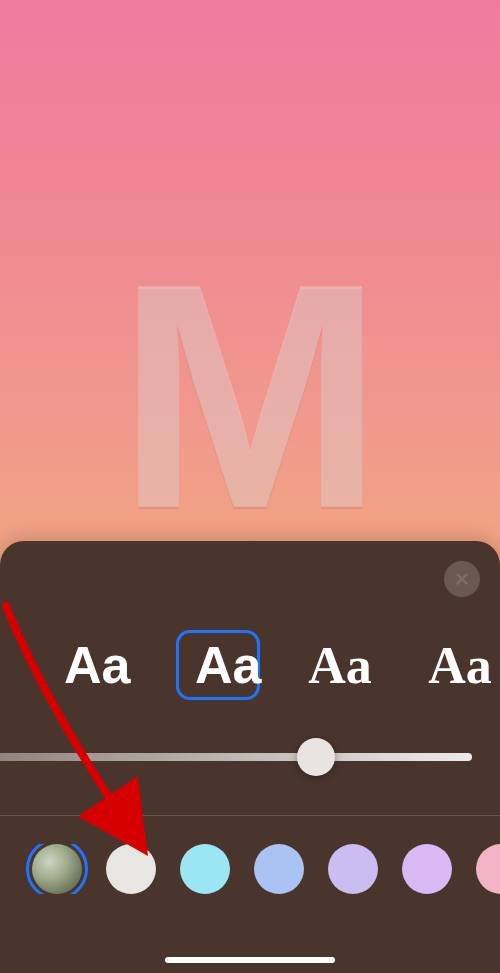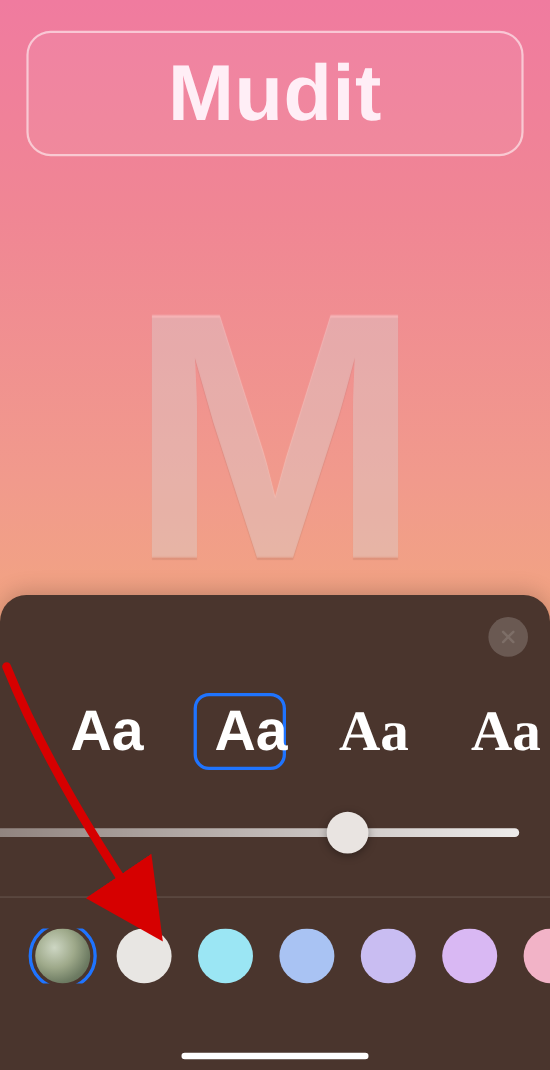--- a/index.html
+++ b/index.html
@@ -167,23 +167,20 @@
     .anno-arrow {
       position: absolute;
       pointer-events: none;
     }
   </style>
 </head>
 <body>
 
 <div class="screen">
 
-  <div class="name-box">
-    <span>Mudit</span>
-  </div>
 
   <div class="monogram">M</div>
 
   <div class="sheet">
     <div class="sheet-header">
       <div class="close-btn">
         <svg viewBox="0 0 24 24">
           <path d="M5 5 L19 19 M19 5 L5 19" stroke="#7d6e67" stroke-width="3.4" stroke-linecap="round" fill="none"></path>
         </svg>
       </div>

